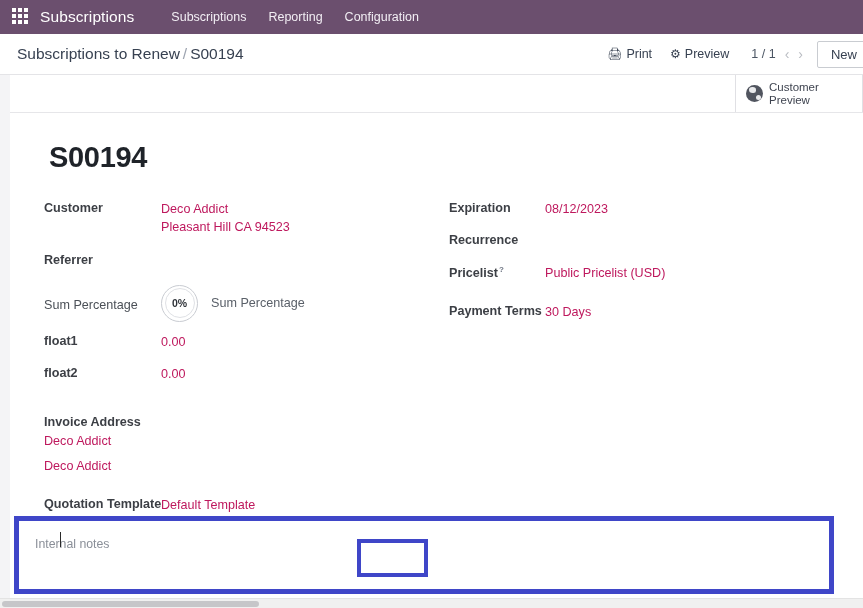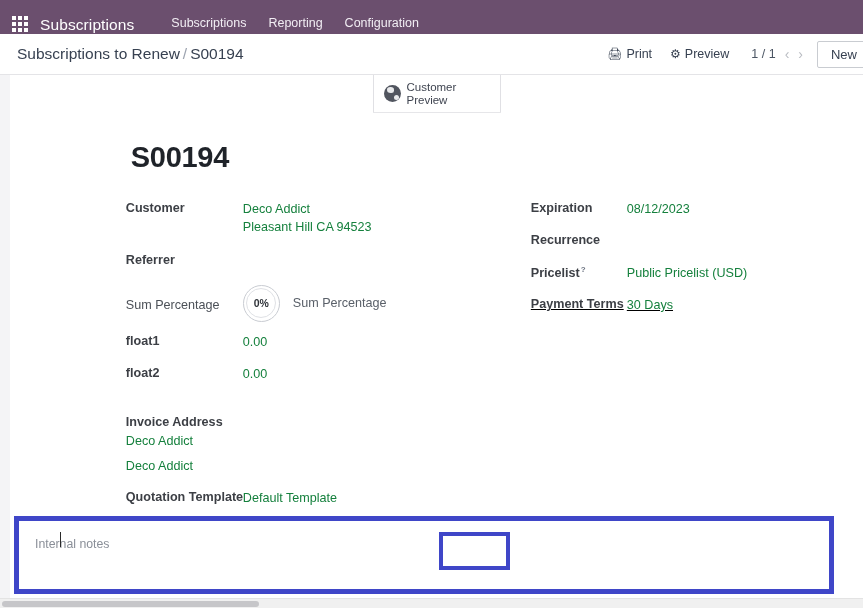--- a/index.html
+++ b/index.html
@@ -11,21 +11,21 @@
     font-family: "Liberation Sans", sans-serif;
     -webkit-font-smoothing: antialiased;
   }
 
   
   #navbar {
     height: 34px;
     background: #71639e;
     background: #6b4f6e;
     display: flex;
-    align-items: flex-end;
+    align-items: center;
     padding: 0 0 0 8px;
     color: #ffffff;
   }
   #apps-grid {
     width: 18px; height: 18px;
     display: grid;
     grid-template-columns: repeat(3, 4px);
     grid-template-rows: repeat(3, 4px);
     gap: 2px;
     margin: 0 10px 0 4px;
@@ -106,21 +106,21 @@
   }
 
   
   #body-wrap {
     position: absolute;
     top: 75px; left: 0; right: 0; bottom: 10px;
     background: #f4f4f6;
     display: flex;
   }
   #gutter-left { width: 10px; flex: none; background: #f4f4f6; }
-  #sheet-col { flex: 1; display: flex; flex-direction: column; background:#fff;align-items:center; }
+  #sheet-col { flex: 1; display: flex; flex-direction: column; background:#fff; }
 
   
   #statbar {
     height: 38px;
     background: #ffffff;
     border-bottom: 1px solid #e6e6e9;
     display: flex;
     align-items: stretch;
     justify-content: flex-end;
   }
@@ -190,21 +190,21 @@
     padding-top: 4px;
     flex: none;
     white-space: nowrap;
   }
   .col-left .flabel { width: 117px; }
   .col-right .flabel { width: 96px; }
   .flabel.light { font-weight: 400; color: #4b5057; }
   .sup { font-size: 8px; vertical-align: super; color: #6b7280; margin-left:1px; }
   .fval {
     font-size: 12.6px;
-    color: #15803d;
+    color: #be185d;
     padding-top: 4px;
     line-height: 17.5px;
     white-space: nowrap;
   }
   .addr-line { display: block; }
 
   
   .pct-row { display: flex; align-items: center; min-height: 44px; }
   #donut {
     width: 37px; height: 37px; border-radius: 50%;
@@ -416,21 +416,21 @@
 
           <div class="frow" style="margin-top:20px;flex-direction:column;">
             <div class="flabel">Invoice Address</div>
             <div class="fval">Deco Addict</div>
           </div>
 
           <div class="frow" style="margin-top:3px;">
             <div class="fval">Deco Addict</div>
           </div>
 
-          <div class="frow" style="margin-top:3px;">
+          <div class="frow" style="margin-top:10px;">
             <div class="flabel">Quotation Template</div>
             <div class="fval">Default Template</div>
           </div>
 
         </div>
 
         <div class="col col-right">
 
           <div class="frow">
             <div class="flabel">Expiration</div>
@@ -440,21 +440,21 @@
           <div class="frow" style="margin-top:3px;">
             <div class="flabel">Recurrence</div>
             <div class="fval"></div>
           </div>
 
           <div class="frow" style="margin-top:3px;">
             <div class="flabel"><span>Pricelist</span><span class="sup">?</span></div>
             <div class="fval">Public Pricelist (USD)</div>
           </div>
 
-          <div class="frow" style="margin-top:3px;text-decoration:underline;">
+          <div class="frow" style="margin-top:10px;">
             <div class="flabel">Payment Terms</div>
             <div class="fval">30 Days</div>
           </div>
 
         </div>
       </div>
 
       <div id="notebook">
         <div id="tabs">
           <div class="tab">Order Lines</div>

